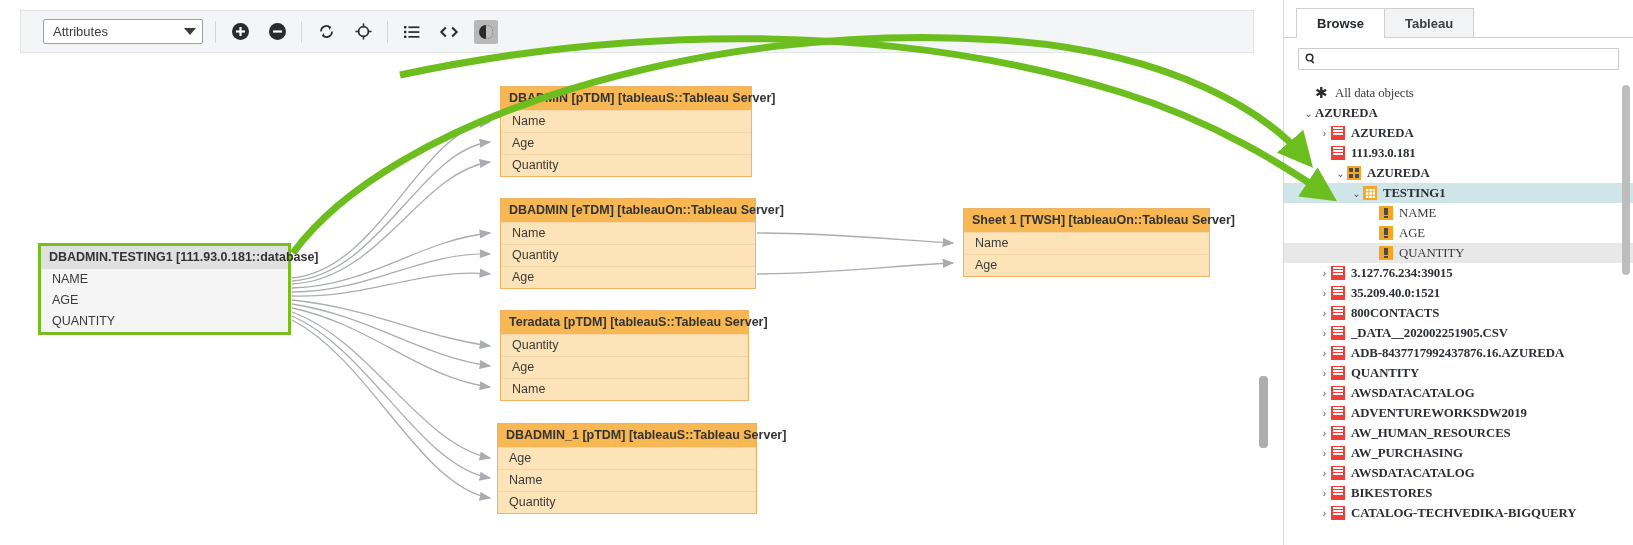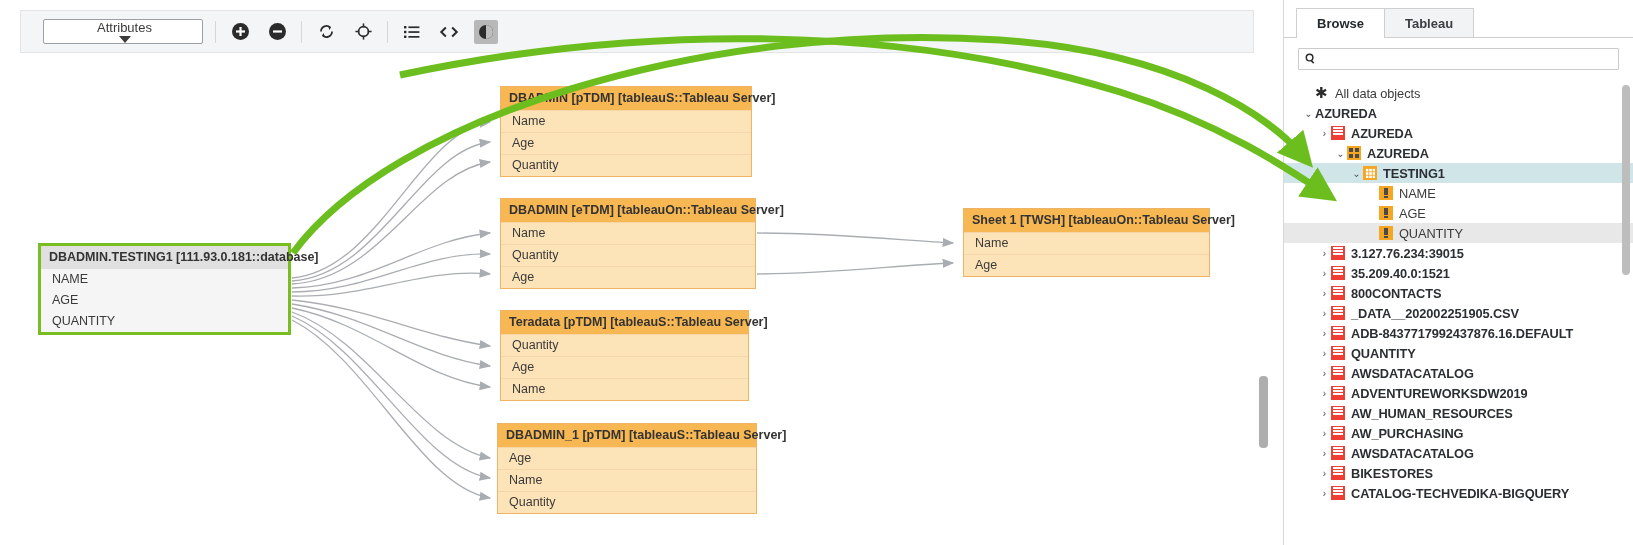--- a/index.html
+++ b/index.html
@@ -32,21 +32,20 @@
   .tb-select {
     width: 160px; height: 25px;
     background: #ffffff;
     border: 1px solid #9aa0a6;
     border-radius: 2px;
     display: flex; align-items: center;
     padding: 0 6px 0 9px;
     font-size: 13px; color: #3b3b3b;
     justify-content: space-between;
     cursor: pointer;
-    flex-direction: column;
   }
   .caret-down {
     width: 0; height: 0;
     border-left: 6px solid transparent;
     border-right: 6px solid transparent;
     border-top: 7px solid #3b3b3b;
   }
   .tb-sep {
     width: 1px; height: 22px; background: #d3d6da;
     margin: 0 12px;
@@ -168,21 +167,21 @@
     display: flex; align-items: center;
     height: 20px;
     white-space: nowrap;
     font-size: 12.8px;
     cursor: pointer;
   }
   .tr .exp {
     width: 13px; flex: 0 0 13px; text-align: center;
     font-size: 10px; color: #555;
   }
-  .tr .lbl { font-weight: bold; color: #2b2f33; letter-spacing: -0.1px; }
+  .tr .lbl { font-weight: bold; color: #2b2f33; letter-spacing: -0.1px; font-family: Liberation Serif, serif; }
   .tr.plain .lbl { font-weight: normal; color: #3a3a3a; }
   .tr.sel { background: #cfe5e8; }
   .tr.hov { background: #e8e8e8; }
 
   .ico { flex: 0 0 14px; width: 14px; height: 14px; margin-right: 6px; display:inline-block; position: relative; }
   .ico.db { background: #ef3e36; }
   .ico.db::before, .ico.db::after {
     content:""; position: absolute; left:2px; right:2px; height:2px; background:#fff;
   }
   .ico.db::before { top: 4px; box-shadow: 0 3px 0 #fff; }
@@ -397,20 +396,26 @@
           <span class="exp">⌄</span>
           <span class="lbl">AZUREDA</span>
         </div>
         <div class="tr">
           <span style="flex:0 0 34px"></span>
           <span class="exp">›</span>
           <span class="ico db"></span>
           <span class="lbl">AZUREDA</span>
         </div>
         <div class="tr">
+          <span style="flex:0 0 34px"></span>
+          <span class="exp"></span>
+          <span class="ico db"></span>
+          <span class="lbl">111.93.0.181</span>
+        </div>
+        <div class="tr">
           <span style="flex:0 0 50px"></span>
           <span class="exp">⌄</span>
           <span class="ico schema"></span>
           <span class="lbl">AZUREDA</span>
         </div>
         <div class="tr sel">
           <span style="flex:0 0 66px"></span>
           <span class="exp">⌄</span>
           <span class="ico table"></span>
           <span class="lbl">TESTING1</span>
@@ -454,21 +459,21 @@
         <div class="tr">
           <span style="flex:0 0 34px"></span>
           <span class="exp">›</span>
           <span class="ico db"></span>
           <span class="lbl">_DATA__202002251905.CSV</span>
         </div>
         <div class="tr">
           <span style="flex:0 0 34px"></span>
           <span class="exp">›</span>
           <span class="ico db"></span>
-          <span class="lbl">ADB-8437717992437876.16.DEFAULT</span>
+          <span class="lbl">ADB-8437717992437876.16.AZUREDA</span>
         </div>
         <div class="tr">
           <span style="flex:0 0 34px"></span>
           <span class="exp">›</span>
           <span class="ico db"></span>
           <span class="lbl">QUANTITY</span>
         </div>
         <div class="tr">
           <span style="flex:0 0 34px"></span>
           <span class="exp">›</span>

